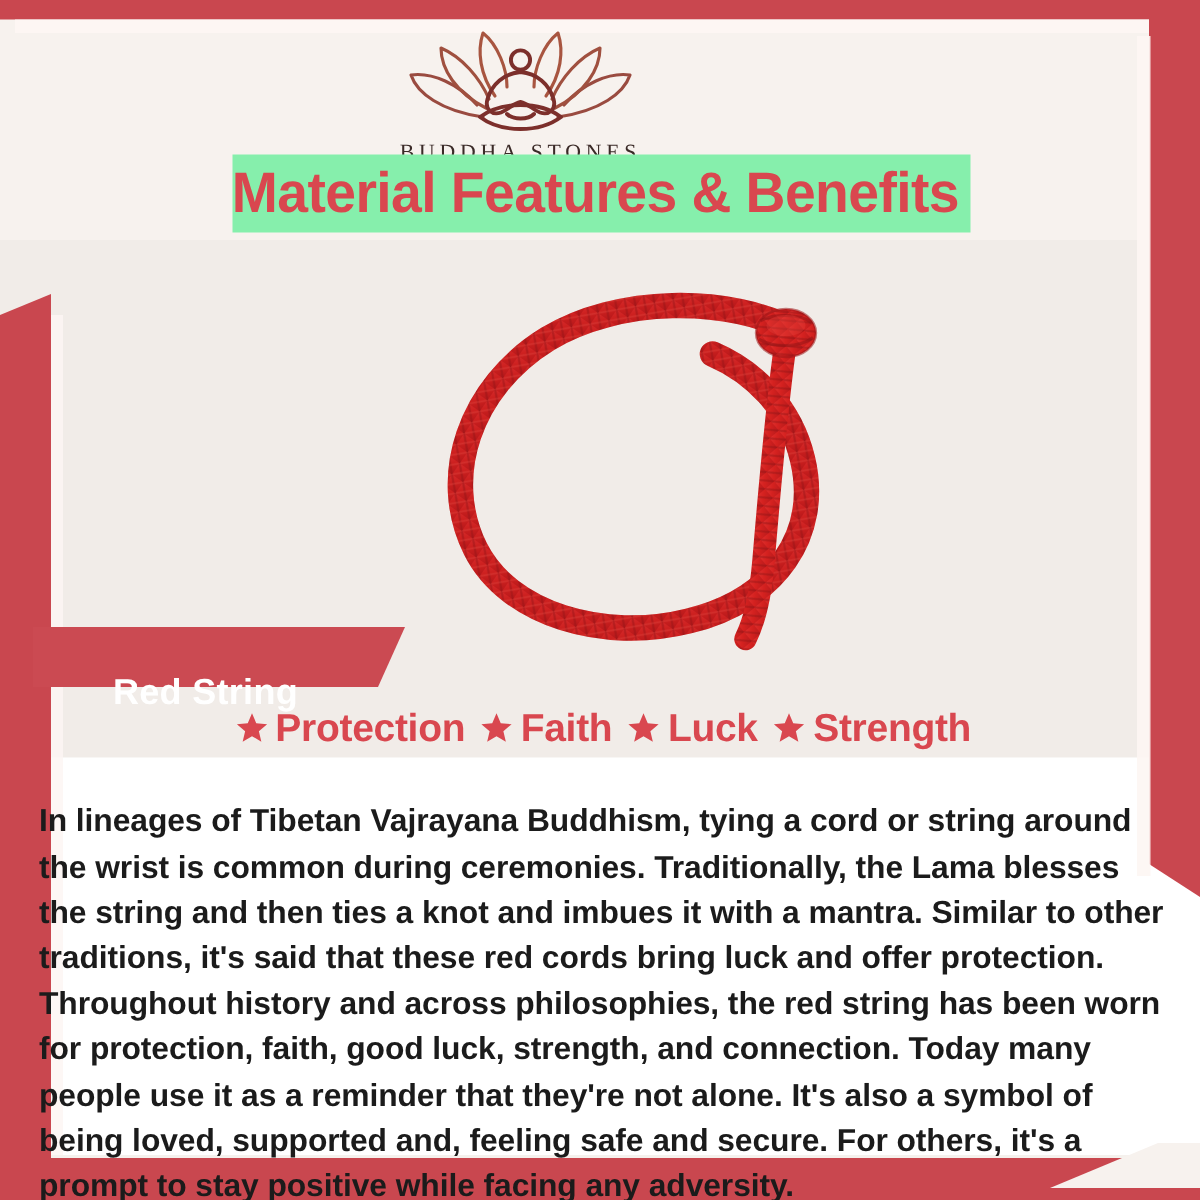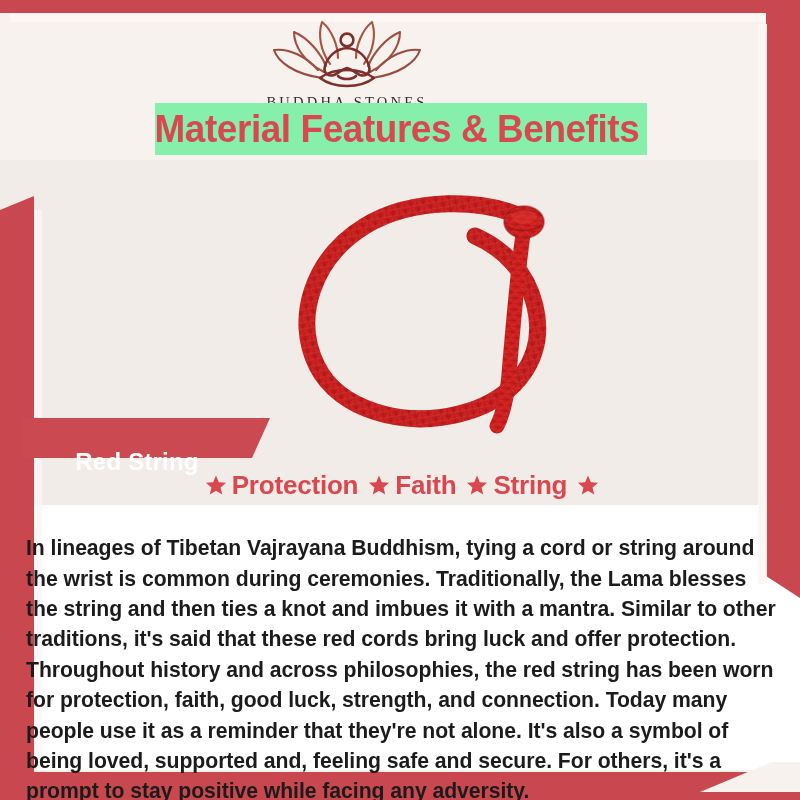--- a/index.html
+++ b/index.html
@@ -331,27 +331,28 @@
       <svg class="star" viewBox="0 0 24 24" aria-hidden="true">
         <path d="M12 1.6 L15.1 8.9 L23 9.6 L17 14.8 L18.8 22.4 L12 18.3 L5.2 22.4 L7 14.8 L1 9.6 L8.9 8.9 Z" fill="#d9474f"></path>
       </svg>
       <span>Faith</span>
     </div>
 
     <div class="feature">
       <svg class="star" viewBox="0 0 24 24" aria-hidden="true">
         <path d="M12 1.6 L15.1 8.9 L23 9.6 L17 14.8 L18.8 22.4 L12 18.3 L5.2 22.4 L7 14.8 L1 9.6 L8.9 8.9 Z" fill="#d9474f"></path>
       </svg>
-      <span>String</span>
+      <span>Luck</span>
     </div>
 
     <div class="feature">
       <svg class="star" viewBox="0 0 24 24" aria-hidden="true">
         <path d="M12 1.6 L15.1 8.9 L23 9.6 L17 14.8 L18.8 22.4 L12 18.3 L5.2 22.4 L7 14.8 L1 9.6 L8.9 8.9 Z" fill="#d9474f"></path>
       </svg>
+      <span>Strength</span>
     </div>
 
 
   </div>
 
   <p class="body-copy">In lineages of Tibetan Vajrayana Buddhism, tying a cord or string around the wrist is common during ceremonies. Traditionally, the Lama blesses the string and then ties a knot and imbues it with a mantra. Similar to other traditions, it's said that these red cords bring luck and offer protection. Throughout history and across philosophies, the red string has been worn for protection, faith, good luck, strength, and connection. Today many people use it as a reminder that they're not alone. It's also a symbol of being loved, supported and, feeling safe and secure. For others, it's a prompt to stay positive while facing any adversity.</p>
 
 </div>
 
 </body></html>

